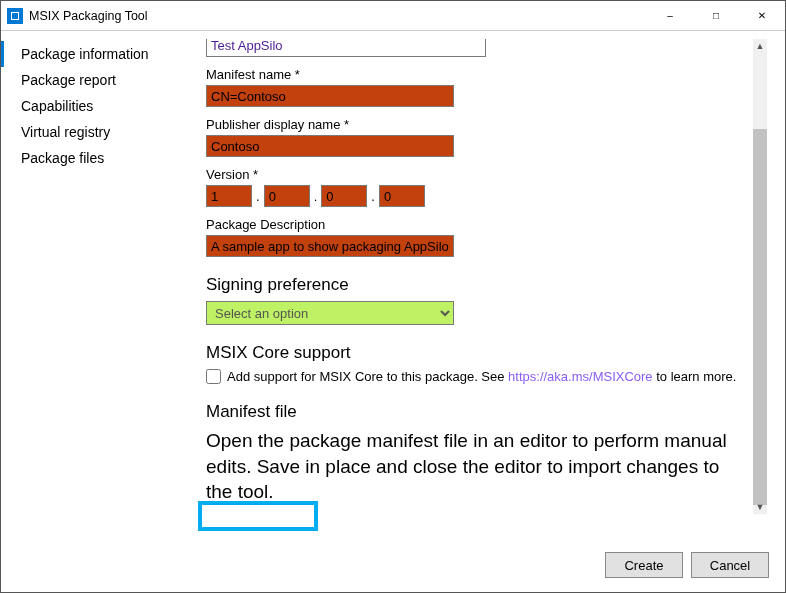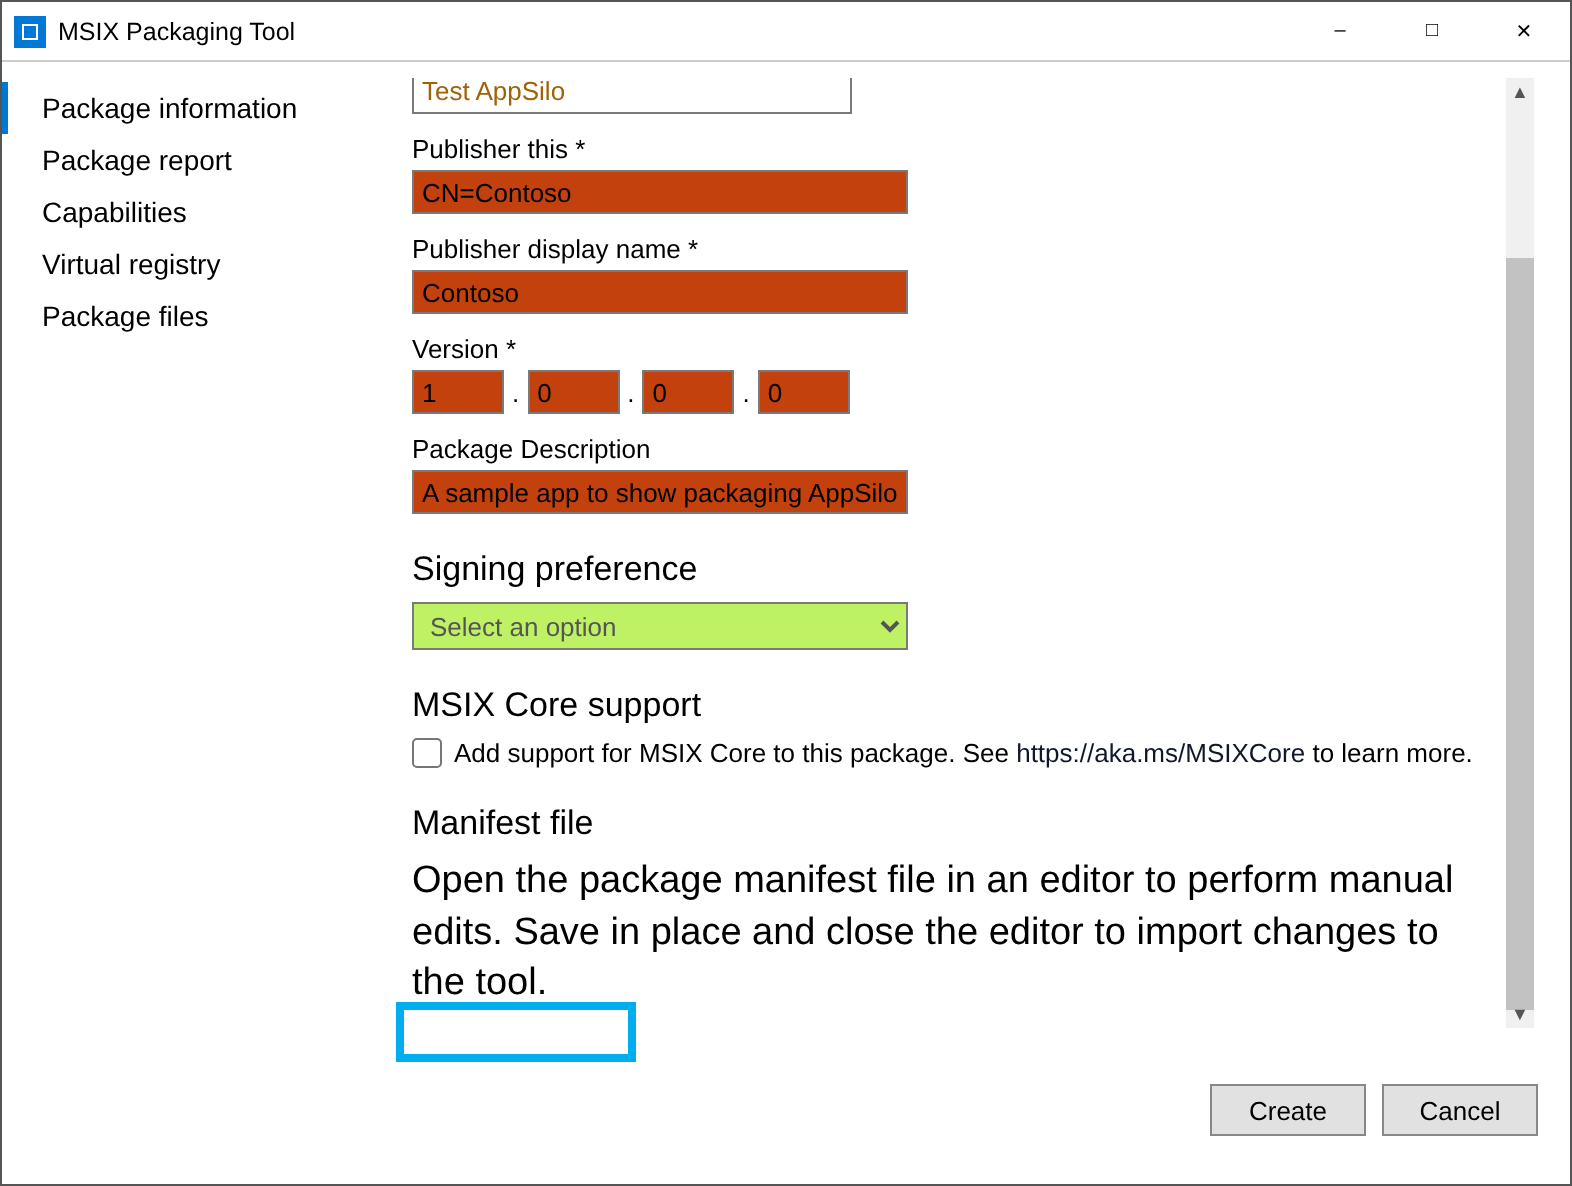--- a/index.html
+++ b/index.html
@@ -103,49 +103,49 @@
     font-size: 13px;
     padding: 2px 4px;
     background: #c2410c;
     height: 22px;
   }
   input.w-full { width: 248px; }
   input.w-ver { width: 46px; }
   .ver-row { display:flex; align-items:center; gap:4px; }
   select.w-full { width: 248px; height: 24px; background:#bef264; color:#555;}
   .cut-input {
-    width: 220px; height:18px;
+    width: 280px; height:18px;
     border:1px solid #7a7a7a; border-top:none;
     padding: 0 4px;
-    color:#a16207; font-size:13px;
+    color:#4c1d95; font-size:13px;
     line-height:14px;
     overflow:hidden;
   }
   .chk-row { display:flex; align-items:center; gap:6px; font-size:13px; margin-top:6px; }
   .chk-row input[type="checkbox"]{ width:15px; height:15px; }
-  .chk-row a { color:#0f172a; text-decoration:none; }
+  .chk-row a { color:#8b5cf6; text-decoration:none; }
   .desc-text { font-size: 19px; margin-top:4px; line-height:1.35; max-width:540px;}
   .open-file-btn {
     margin-top: 10px;
     width: 110px; height: 24px;
     border: 1px solid #888;
     background: #84cc16;
     font-family: inherit; font-size: 13px;
     cursor: pointer;
   }
   .highlight-box {
     position: absolute;
     border: 4px solid #00aeef;
     pointer-events: none;
   }
 
   
   .footer {
     position: absolute;
-    bottom: 16px; left: 0; right: 0;
+    bottom: 6px; left: 0; right: 0;
     height: 42px;
     display: flex;
     justify-content: flex-end;
     align-items: center;
     gap: 8px;
     padding-right: 16px;
   }
   .footer button {
     width: 78px; height: 26px;
     border: 1px solid #888;
@@ -182,21 +182,21 @@
     <div class="sidebar-item">Package files</div>
   </div>
 
   <div class="main">
 
     <div class="scroll-region">
 
       
       <div class="cut-input">Test AppSilo</div>
 
-      <label class="field-label">Publisher this *</label>
+      <label class="field-label">Manifest name *</label>
       <input type="text" class="w-full" value="CN=Contoso" style="">
 
       <label class="field-label">Publisher display name *</label>
       <input type="text" class="w-full" value="Contoso" style="">
 
       <label class="field-label">Version *</label>
       <div class="ver-row">
         <input type="text" class="w-ver" value="1" style="">
         <span>.</span>
         <input type="text" class="w-ver" value="0" style="">

